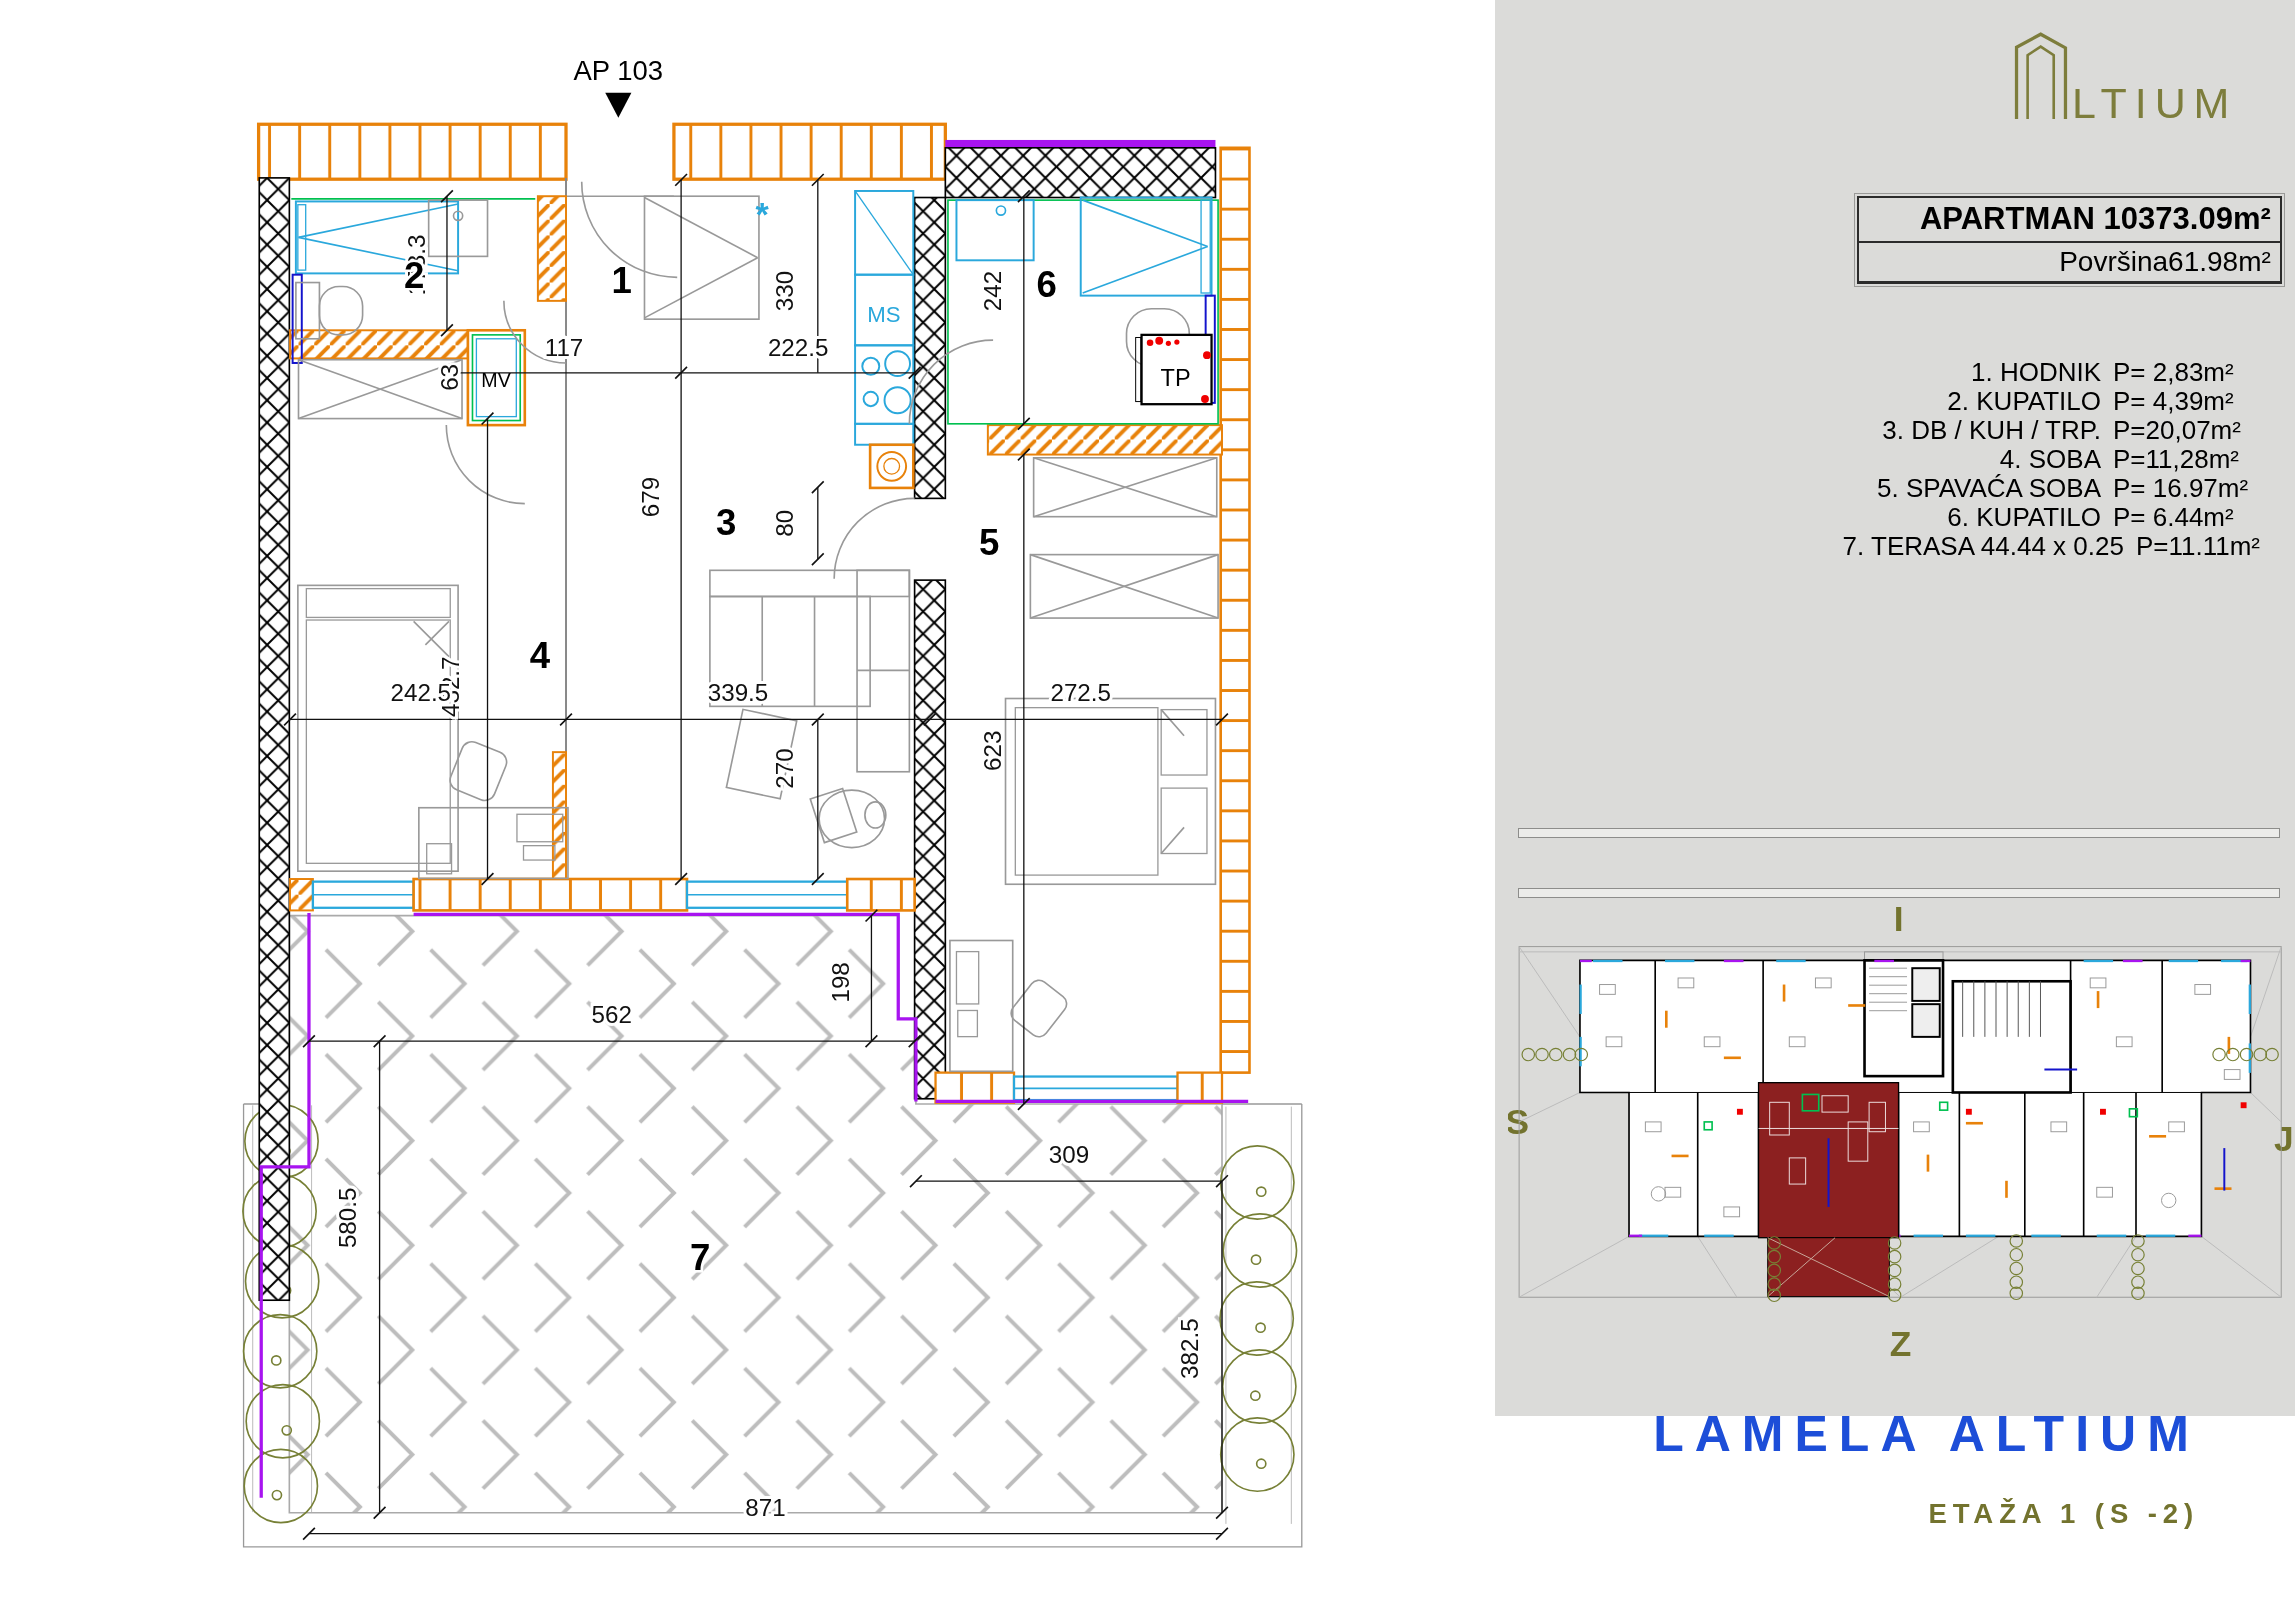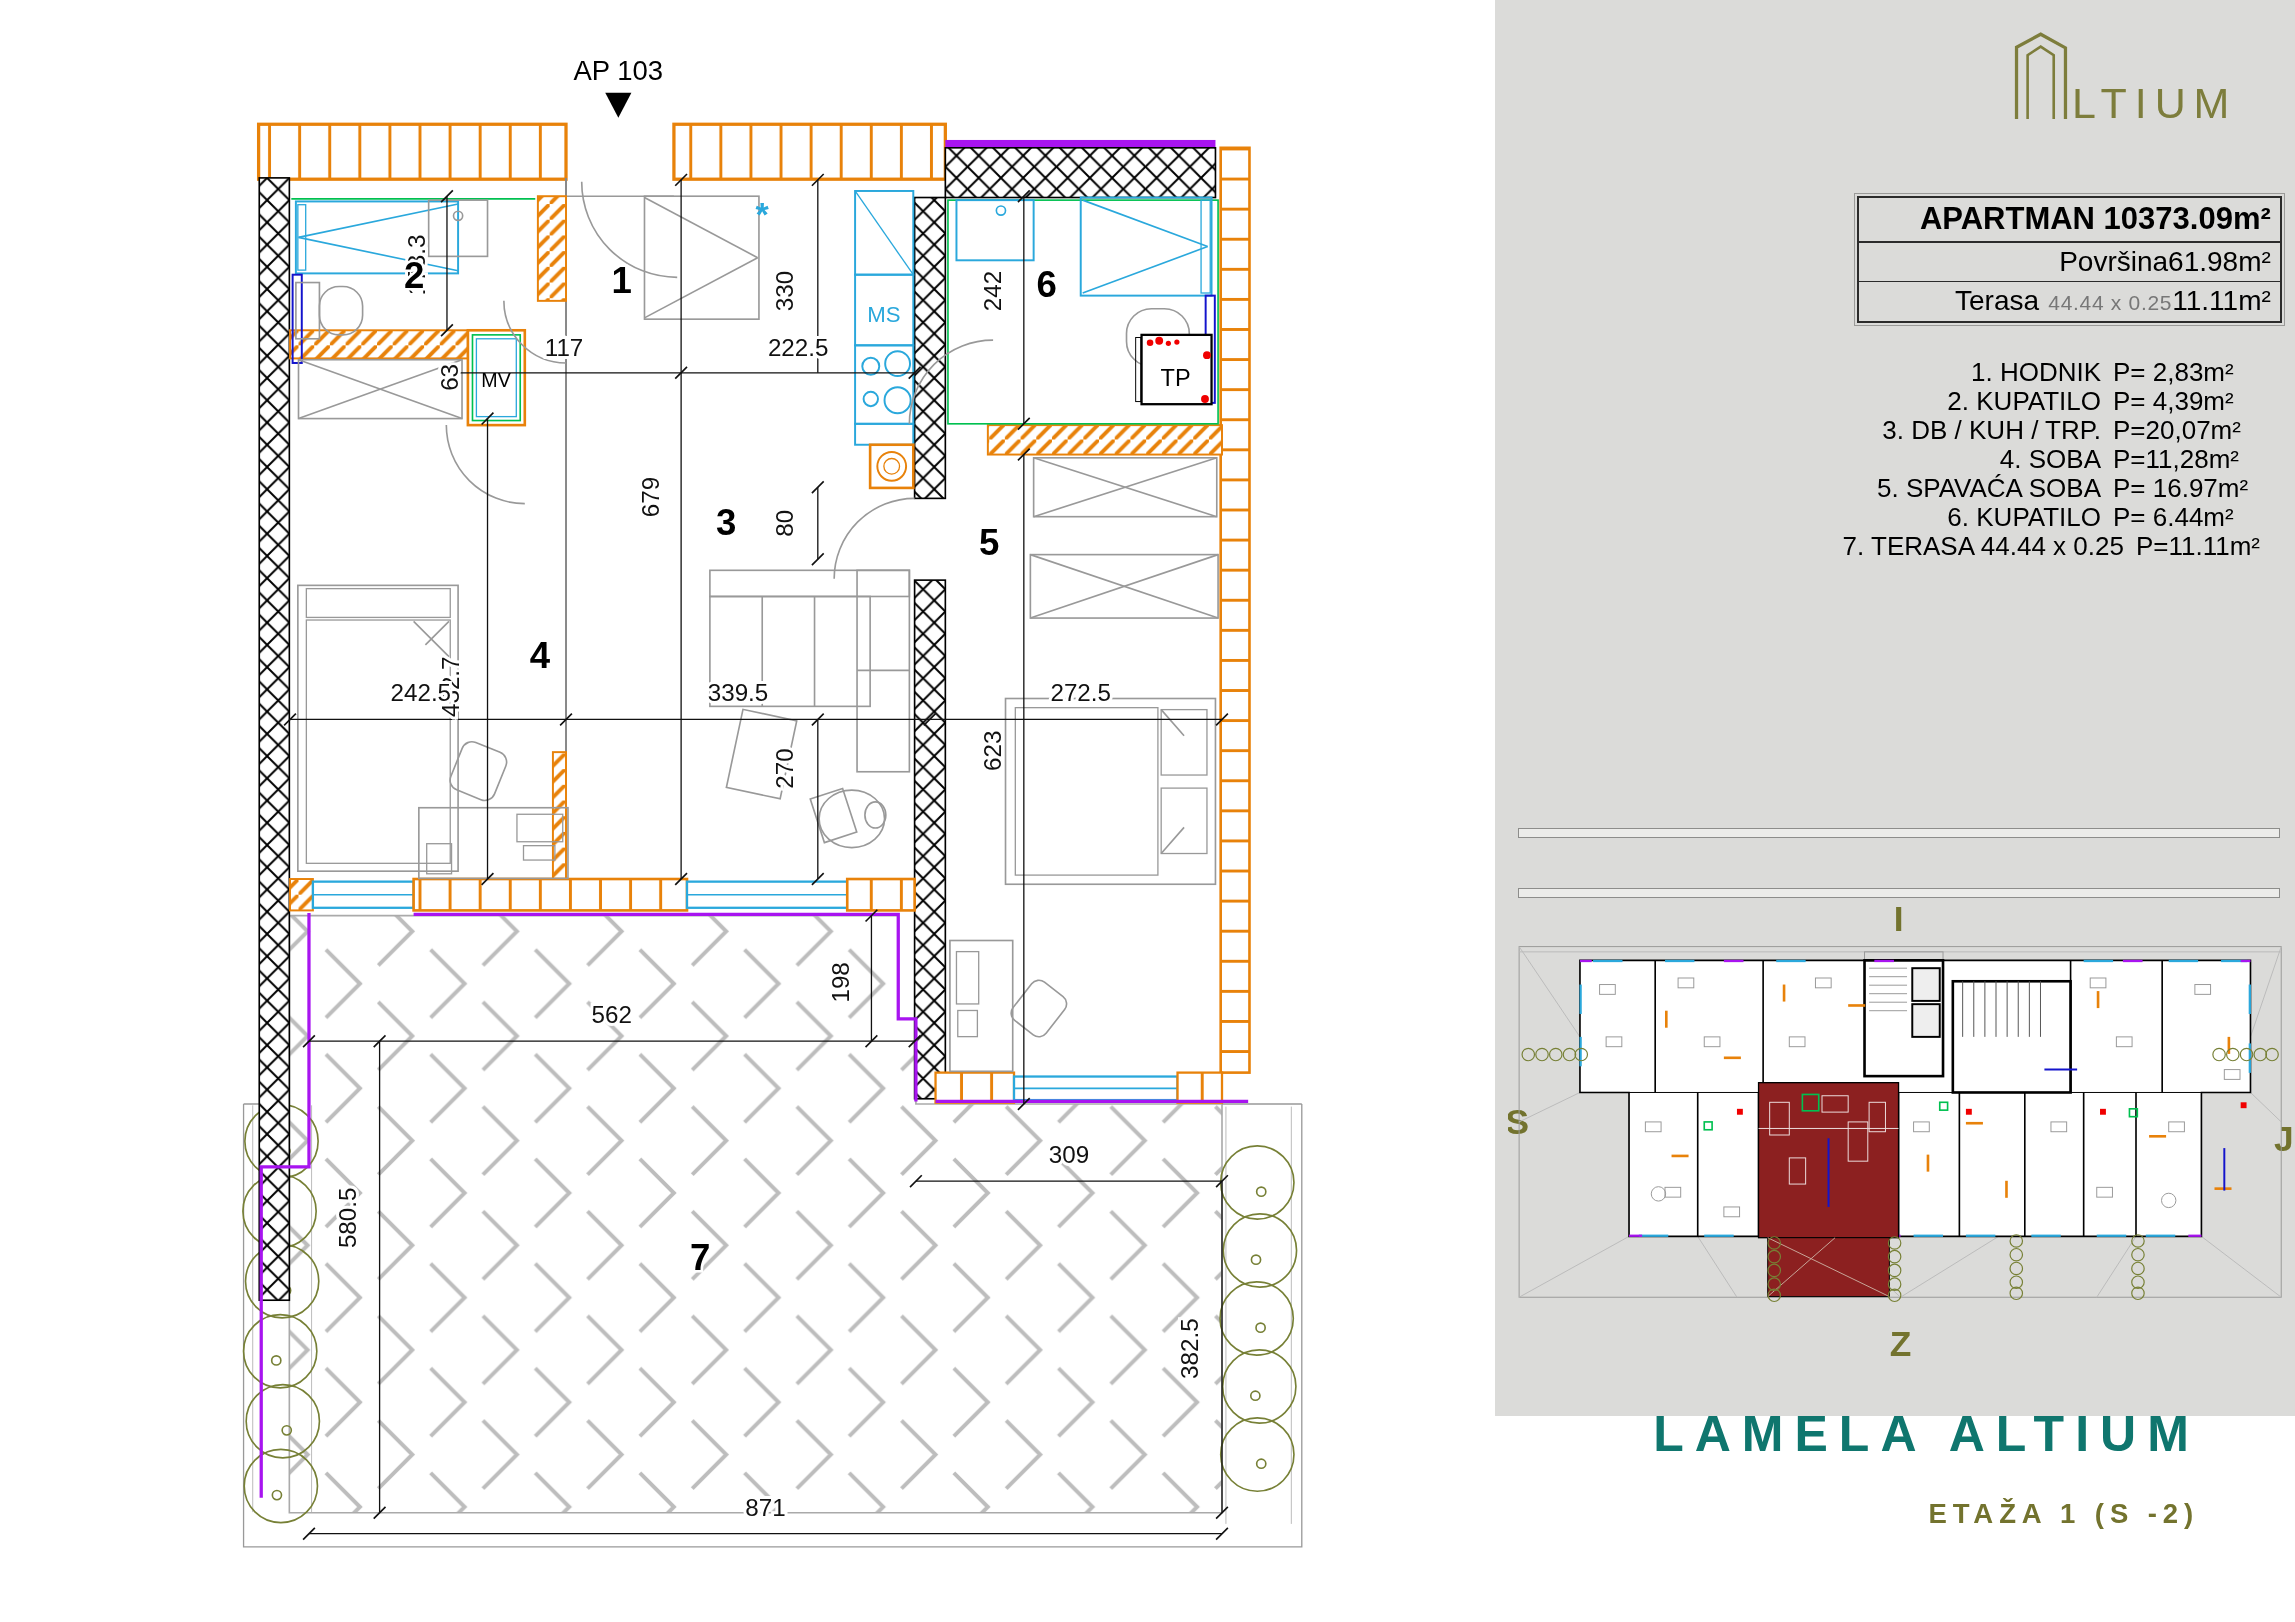--- a/index.html
+++ b/index.html
@@ -20,21 +20,21 @@
   .itr.a{font-size:28px;border-bottom:1.3px solid #2b2b2b;}
   .itr.b{font-size:28px;}
   .itr .note{font-size:21px;color:#777;margin-left:9.2px;letter-spacing:0.7px;}
   .itr .lblwrap{display:flex;align-items:baseline;}
   .rlist{position:absolute;left:366px;top:358px;width:399px;color:#000;}
   .rrow{display:flex;justify-content:flex-end;font-size:26px;line-height:29px;}
   .rrow .nm{white-space:nowrap;}
   .rrow .ar{width:147px;white-space:nowrap;margin-left:12px;}
   .hbar{position:absolute;left:23px;width:760px;height:7.9px;background:#ececea;border:1.3px solid #8d8d8b;}
   .footer-title{position:absolute;left:150px;top:1405px;width:563px;text-align:center;
-      font-size:50px;font-weight:bold;letter-spacing:11px;color:#0f766e;white-space:nowrap;}
+      font-size:50px;font-weight:bold;letter-spacing:11px;color:#1d4ed8;white-space:nowrap;}
   .footer-sub{position:absolute;right:97px;top:1498px;font-size:27.5px;font-weight:bold;
       letter-spacing:5.9px;color:#73732e;white-space:nowrap;}
 </style>
 </head>
 <body>
 
 <div class="stage">
 
   <div class="sheet">
   <svg width="1495" height="1622" viewBox="0 0 2285 2480">
@@ -379,27 +379,20 @@
 
     <div class="itable">
       <div class="itr h">
         <span>APARTMAN 103</span>
         <span>73.09m²</span>
       </div>
       <div class="itr a">
         <span>Površina</span>
         <span>61.98m²</span>
       </div>
-      <div class="itr b">
-        <span class="lblwrap">
-          <span>Terasa</span>
-          <span class="note">44.44 x 0.25</span>
-        </span>
-        <span>11.11m²</span>
-      </div>
     </div>
 
     <div class="rlist">
       <div class="rrow">
           <span class="nm">1. HODNIK</span>
           <span class="ar">P= 2,83m²</span>
         </div>
       <div class="rrow">
           <span class="nm">2. KUPATILO</span>
           <span class="ar">P= 4,39m²</span>

